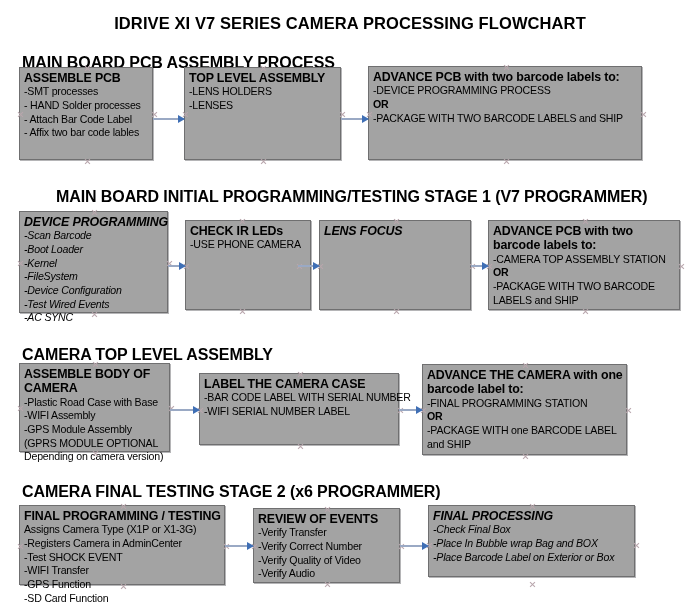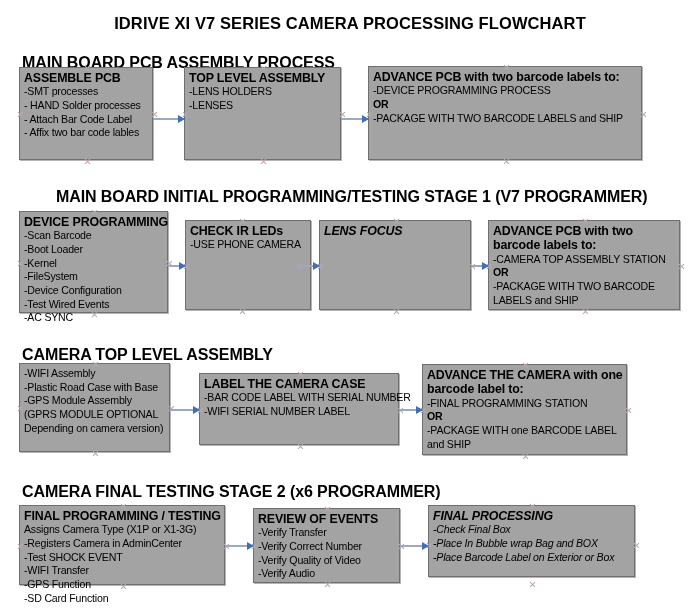--- a/index.html
+++ b/index.html
@@ -156,21 +156,21 @@
           <div class="b">OR</div>
           <div>-PACKAGE WITH TWO BARCODE LABELS and SHIP</div>
         </div>
       </div>
       <div class="handle" style="left: 137px; top: 0px;"></div>
       <div class="handle" style="left: 137px; top: 94px;"></div>
       <div class="handle" style="left: 0px; top: 47px;"></div>
       <div class="handle" style="left: 274px; top: 47px;"></div>
     </div>
     <div class="section-heading" style="left: 22px; top: 188px; margin-left: 34px;">MAIN BOARD INITIAL PROGRAMMING/TESTING STAGE 1 (V7 PROGRAMMER)</div>
-    <div class="box" style="left: 19px; top: 211px; width: 149px; height: 102px;">
+    <div class="box" style="left: 19px; top: 211px; width: 149px; height: 102px; font-style: italic;">
       <div class="box-inner">
         <div class="box-title" style="white-space: nowrap;">DEVICE PROGRAMMING</div>
         <div class="box-lines">
           <div>-Scan Barcode</div>
           <div>-Boot Loader</div>
           <div>-Kernel</div>
           <div>-FileSystem</div>
           <div>-Device Configuration</div>
           <div>-Test Wired Events</div>
           <div>-AC SYNC</div>
@@ -212,23 +212,24 @@
         </div>
       </div>
       <div class="handle" style="left: 96px; top: 0px;"></div>
       <div class="handle" style="left: 96px; top: 90px;"></div>
       <div class="handle" style="left: 0px; top: 45px;"></div>
       <div class="handle" style="left: 192px; top: 45px;"></div>
     </div>
     <div class="section-heading" style="left: 22px; top: 346px;">CAMERA TOP LEVEL ASSEMBLY</div>
     <div class="box" style="left: 19px; top: 363px; width: 151px; height: 89px;">
       <div class="box-inner">
-        <div class="box-lines">
+        <div class="box-title">ASSEMBLE BODY OF CAMERA</div>
+        <div class="box-lines">
+          <div class="wrapok">-Plastic Road Case with Base</div>
           <div class="wrapok">-WIFI Assembly</div>
-          <div class="wrapok">-Plastic Road Case with Base</div>
           <div class="wrapok">-GPS Module Assembly</div>
           <div class="wrapok">(GPRS MODULE OPTIONAL</div>
           <div class="wrapok">Depending on camera version)</div>
         </div>
       </div>
       <div class="handle" style="left: 75.5px; top: 0px;"></div>
       <div class="handle" style="left: 75.5px; top: 89px;"></div>
       <div class="handle" style="left: 0px; top: 44.5px;"></div>
       <div class="handle" style="left: 151px; top: 44.5px;"></div>
     </div>

